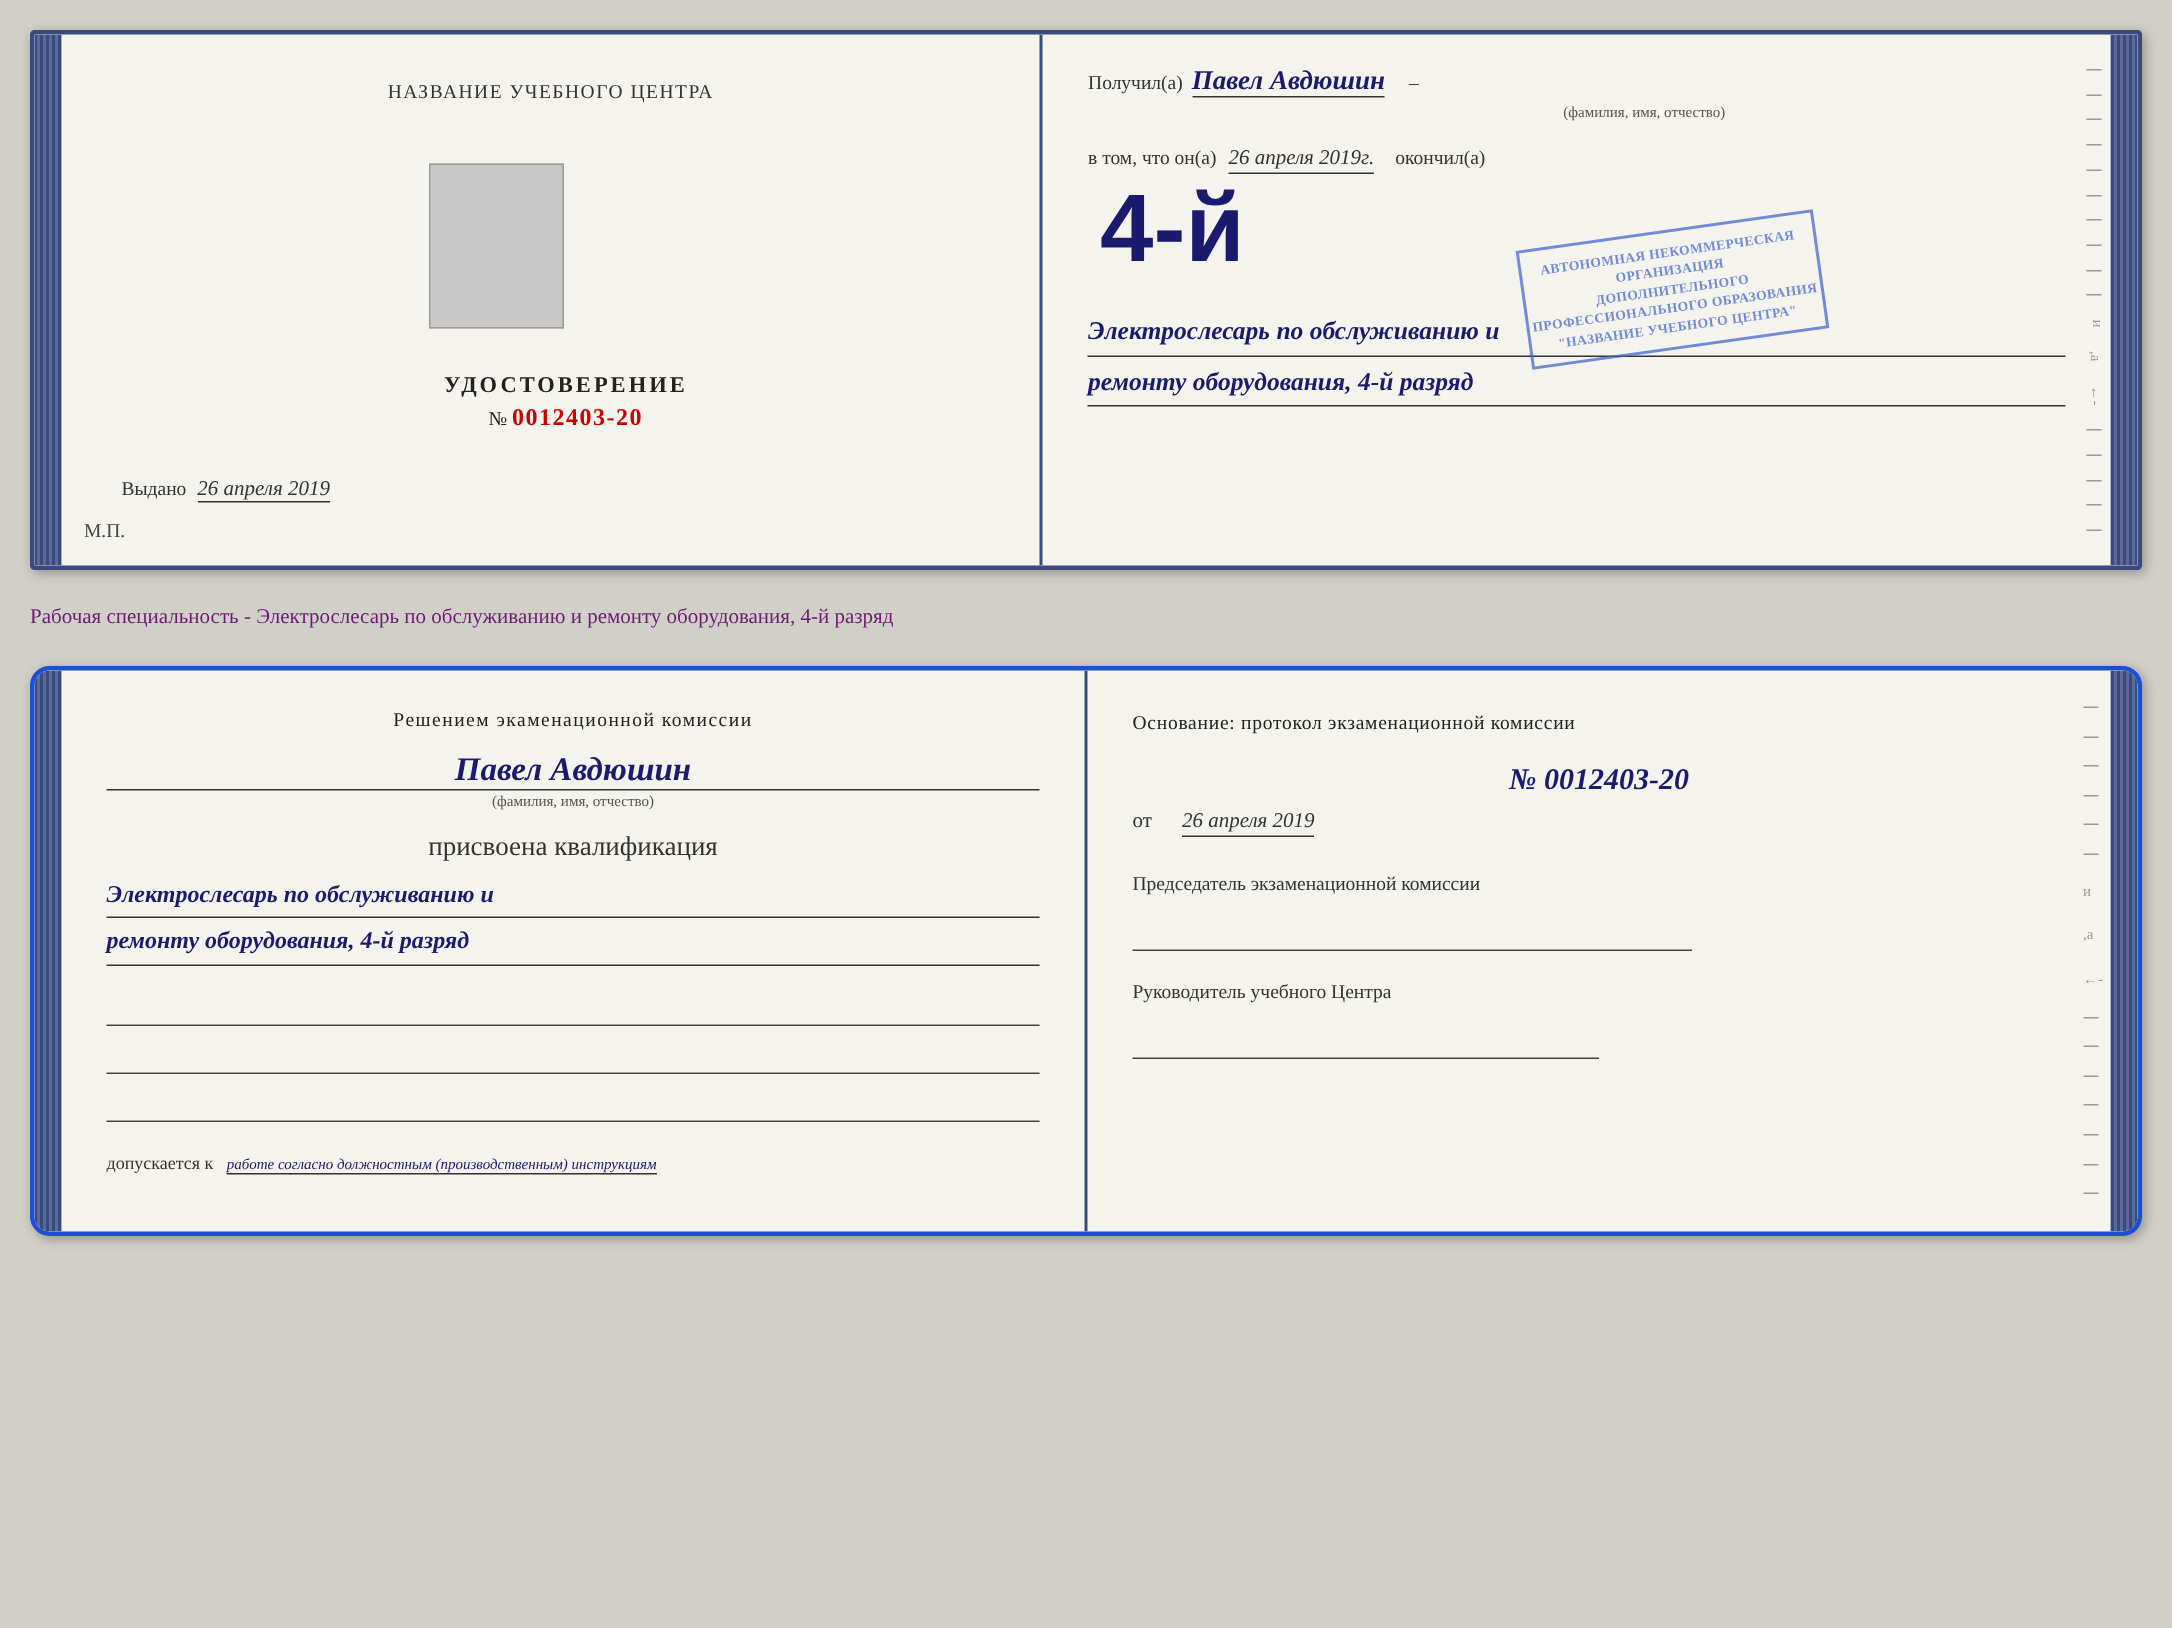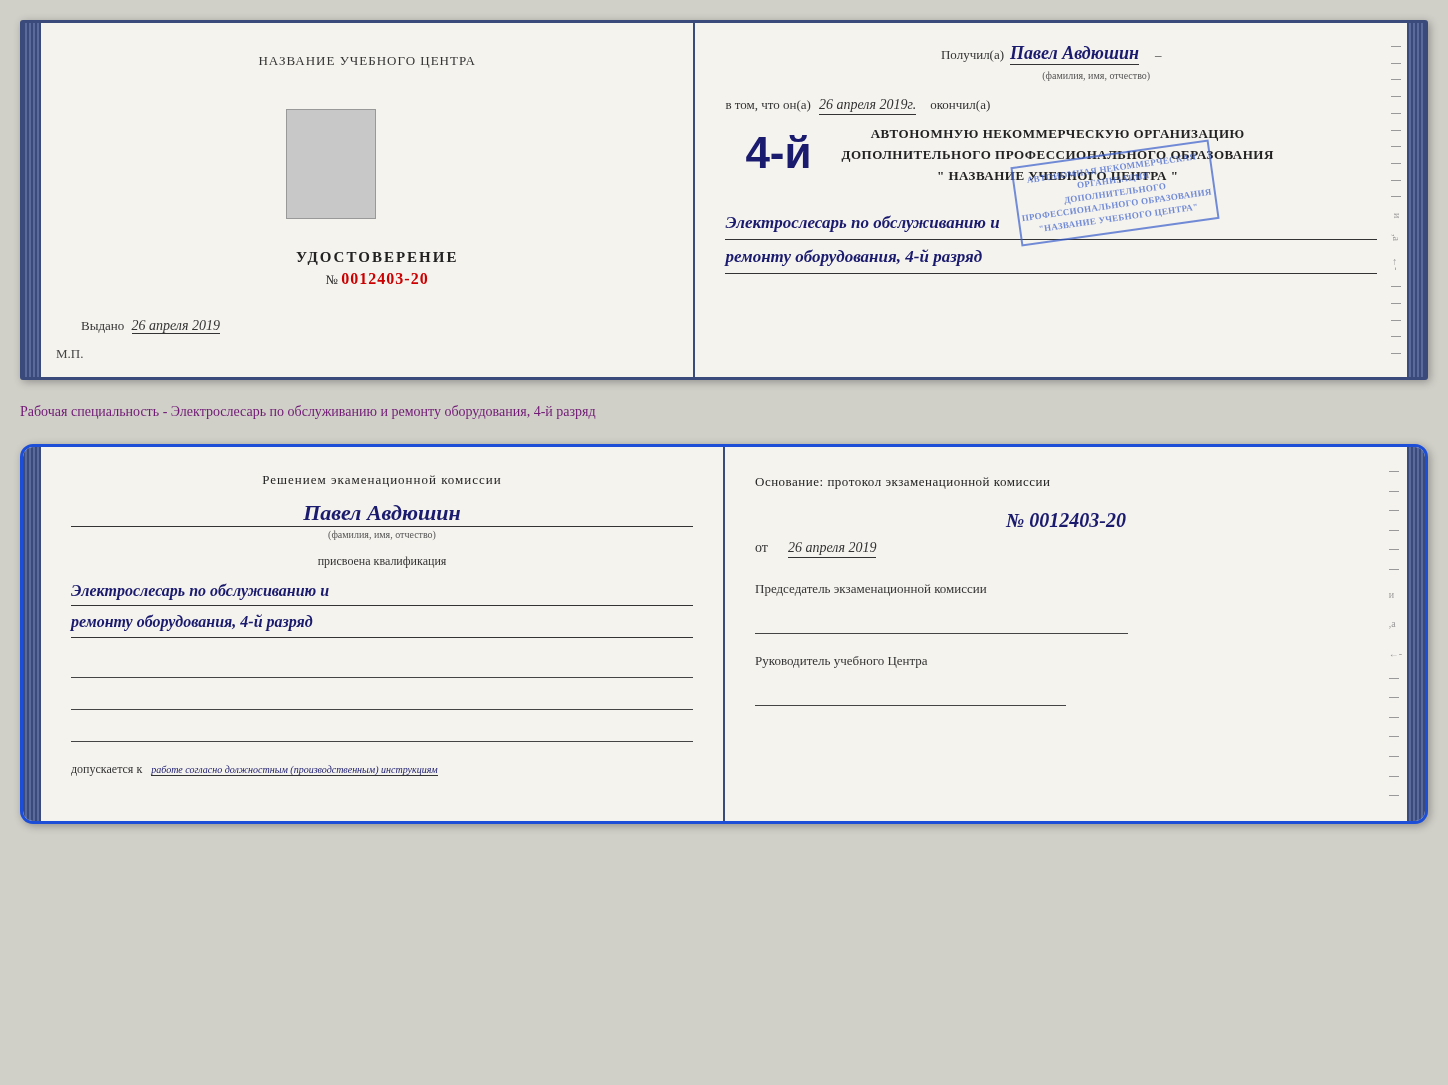--- a/index.html
+++ b/index.html
@@ -126,21 +126,20 @@
 
     
     .right-received-line {
       font-size: 13px;
       color: #333;
       margin-bottom: 5px;
       display: flex;
       align-items: baseline;
       gap: 6px;
       flex-wrap: wrap;
-      justify-content: center;
     }
 
     .handwritten {
       font-family: 'Georgia', 'Palatino Linotype', serif;
       font-style: italic;
       font-size: 18px;
       color: #1a1a6e;
       font-weight: bold;
       border-bottom: 1px solid #333;
     }
@@ -165,26 +164,26 @@
     .date-cursive {
       font-family: 'Georgia', serif;
       font-style: italic;
       font-size: 14px;
       color: #333;
       border-bottom: 1px solid #333;
       padding-bottom: 1px;
     }
 
     .grade-badge {
-      font-size: 44px;
+      font-size: 64px;
       font-weight: bold;
       color: #1a1a6e;
       font-family: Arial, sans-serif;
       line-height: 1;
-      margin: 0 20px;
+      margin: 0 8px;
     }
 
     .org-block {
       margin-top: 5px;
       text-align: center;
       font-size: 13px;
       color: #222;
       letter-spacing: 0.5px;
       line-height: 1.6;
       font-weight: bold;
@@ -290,21 +289,21 @@
 
     .fio-label {
       font-size: 10px;
       color: #555;
       text-align: center;
       display: block;
       margin-bottom: 14px;
     }
 
     .qualification-label {
-      font-size: 12px;
+      font-size: 18px;
       color: #333;
       text-align: center;
       margin-bottom: 8px;
     }
 
     .qualification-cursive {
       font-family: 'Georgia', serif;
       font-style: italic;
       font-size: 16px;
       color: #1a1a6e;
@@ -485,25 +484,20 @@
       <span class="small-label" style="margin-left:90px;">(фамилия, имя, отчество)</span>
 
       <div class="in-that-line">
         <span>в том, что он(а)</span>
         <span class="date-cursive">26 апреля 2019г.</span>
         <span style="margin-left:6px;">окончил(а)</span>
       </div>
 
       <div style="display:flex; align-items:center; margin-top:4px;">
         <div class="grade-badge">4-й</div>
-        <div class="org-block" style="margin-left:10px;">
-          <div>АВТОНОМНУЮ НЕКОММЕРЧЕСКУЮ ОРГАНИЗАЦИЮ</div>
-          <div>ДОПОЛНИТЕЛЬНОГО ПРОФЕССИОНАЛЬНОГО ОБРАЗОВАНИЯ</div>
-          <div>" НАЗВАНИЕ УЧЕБНОГО ЦЕНТРА "</div>
-        </div>
       </div>
 
       <div class="stamp-overlay">
         <div class="stamp-text">
           АВТОНОМНАЯ НЕКОММЕРЧЕСКАЯ<br>ОРГАНИЗАЦИЯ<br>ДОПОЛНИТЕЛЬНОГО<br>ПРОФЕССИОНАЛЬНОГО ОБРАЗОВАНИЯ<br>"НАЗВАНИЕ УЧЕБНОГО ЦЕНТРА"
         </div>
       </div>
 
       <div class="profession-block">
         <span class="profession-cursive">Электрослесарь по обслуживанию и</span>

